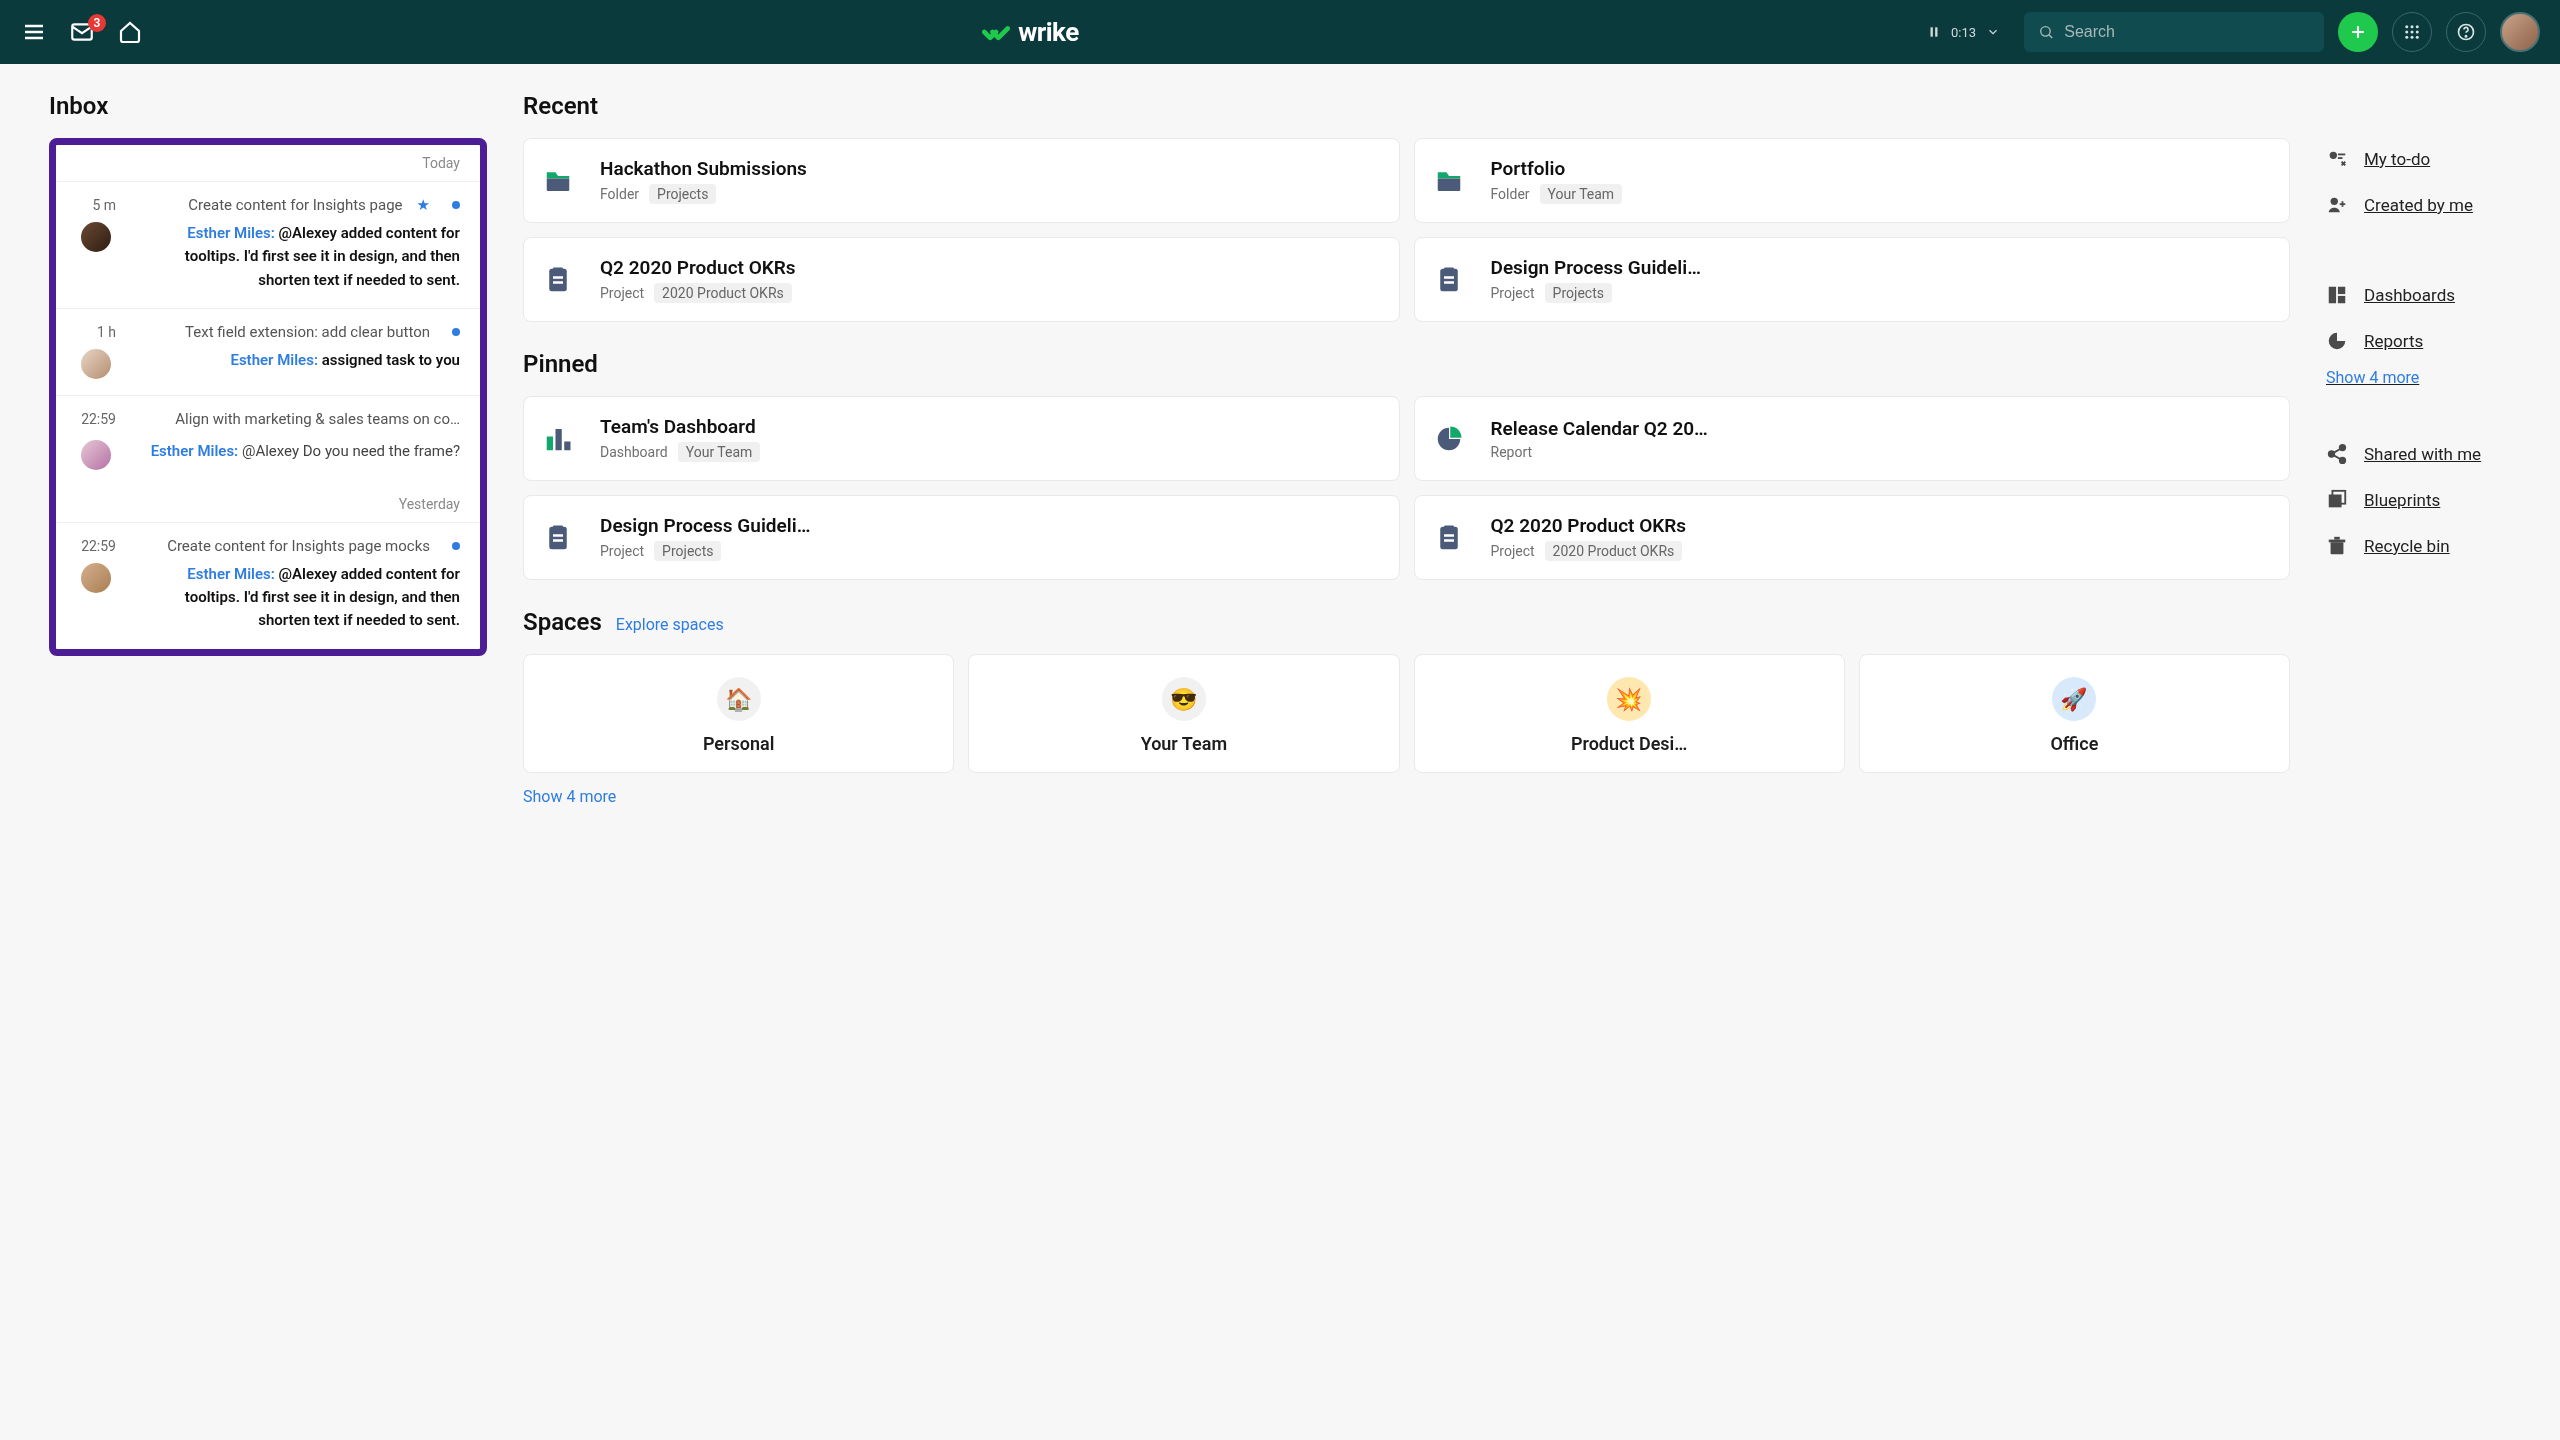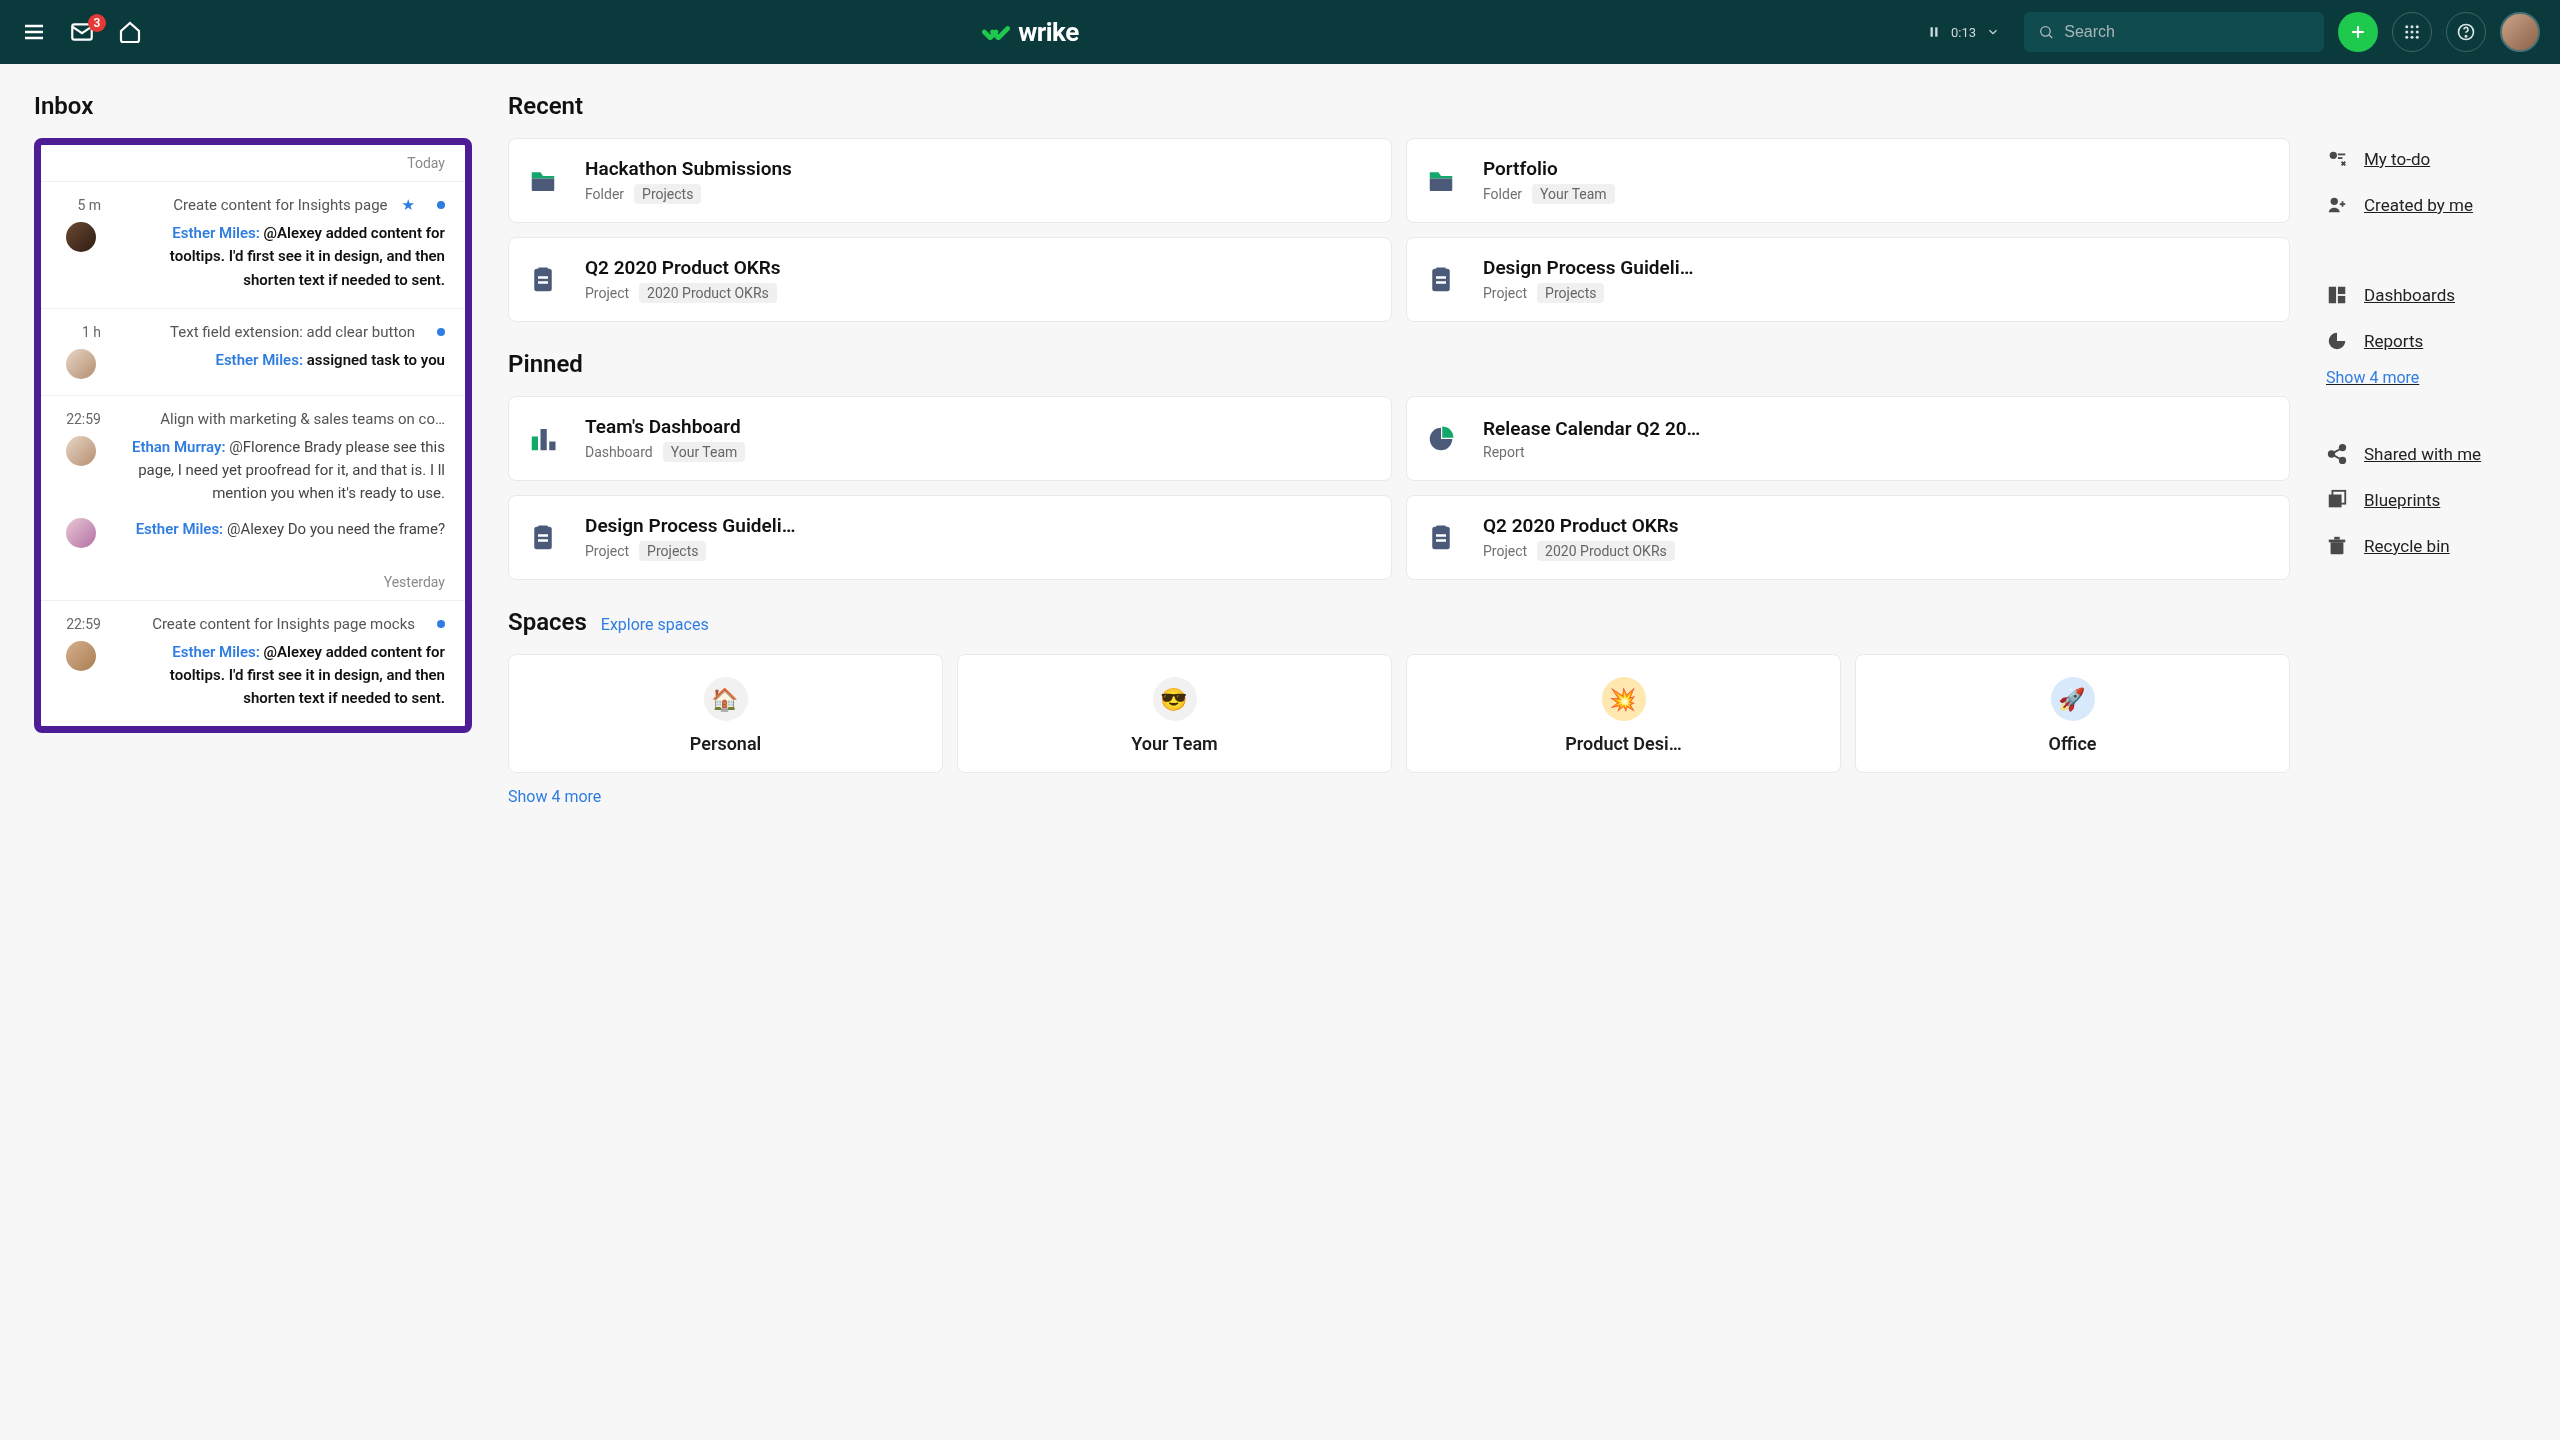--- a/index.html
+++ b/index.html
@@ -18,21 +18,21 @@
   .timer { display: flex; align-items: center; gap: 10px; color: #cfdadb; font-size: 13px; padding: 0 10px; }
   .search { display: flex; align-items: center; background: #0f4b4f; border-radius: 6px; height: 40px; width: 300px; padding: 0 14px; gap: 10px; }
   .search input { background: transparent; border: none; outline: none; color: #7dd3fc; font-size: 16px; width: 100%; }
   .search input::placeholder { color: #a8b8b9; }
   .circle-btn { width: 40px; height: 40px; border-radius: 50%; display: flex; align-items: center; justify-content: center; cursor: pointer; }
   .add-btn { background: #1ec94e; color: #fff; }
   .outline-btn { border: 1px solid #3d6668; color: #d8e3e4; }
   .avatar-hdr { width: 40px; height: 40px; border-radius: 50%; background: linear-gradient(135deg, #c9a389, #8d6249); border: 2px solid #4b7173; }
 
   
-  .main { display: flex; padding: 28px 34px 20px 34px; gap: 36px; }
+  .main { display: flex; padding: 28px 34px 20px 49px; gap: 36px; }
   .col-inbox { width: 438px; flex-shrink: 0; }
   .col-center { flex: 1; min-width: 600px; }
   .col-side { width: 200px; flex-shrink: 0; padding-top: 44px; text-decoration: underline; }
 
   h2 { font-size: 24px; font-weight: 600; margin-bottom: 18px; color: #111; }
 
   
   .inbox-card { background: #fff; border-radius: 8px; border: 7px solid #4c1d95; overflow: hidden; text-align: right; }
   .inbox-sec-label { padding: 10px 20px; font-size: 14px; color: #8a8a8a; }
   .inbox-item { padding: 14px 20px 16px 20px; border-top: 1px solid #eee; position: relative; }
@@ -195,26 +195,20 @@
               <div class="av av2"></div>
             </div>
             <div class="ii-msg"><span class="author">Esther Miles:</span> <span class="bold">assigned task to you</span></div>
           </div>
         </div>
         <div class="inbox-item">
           <div class="ii-top">
             <div class="ii-time">22:59</div>
             <div class="ii-title">Align with marketing &amp; sales teams on co…</div>
           </div>
-          <div class="ii-body ">
-            <div class="ii-av-col">
-              <div class="av av2"></div>
-            </div>
-            <div class="ii-msg"><span class="author">Ethan Murray:</span> <span class="text">@Florence Brady please see this page, I need yet proofread for it, and that is. I ll mention you when it's ready to use.</span></div>
-          </div>
           <div class="ii-body ii-extra">
             <div class="ii-av-col">
               <div class="av av3"></div>
             </div>
             <div class="ii-msg"><span class="author">Esther Miles:</span> <span class="text">@Alexey Do you need the frame?</span></div>
           </div>
         </div>
         <div class="inbox-sec-label">Yesterday</div>
         <div class="inbox-item">
           <div class="ii-top">

